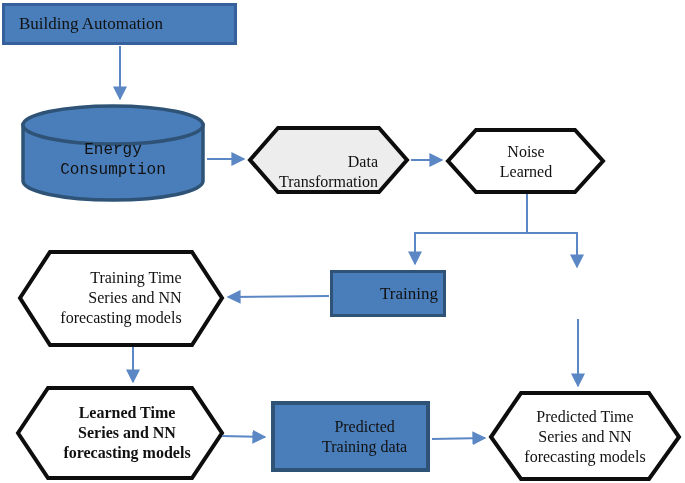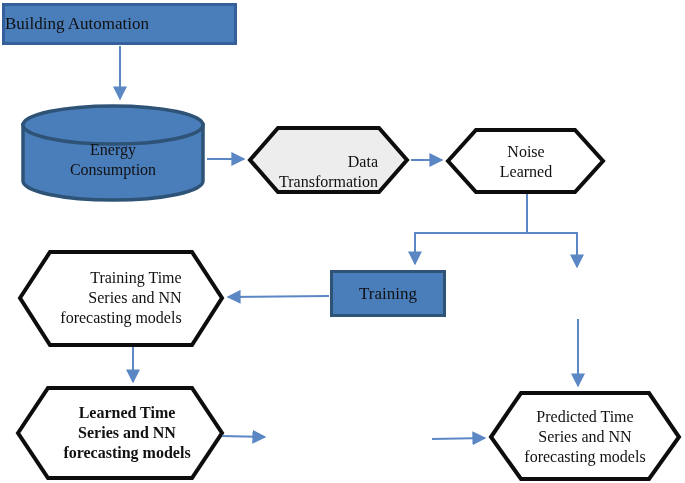--- a/index.html
+++ b/index.html
@@ -13,24 +13,24 @@
     overflow: hidden;
   }
   .layer { position: absolute; left: 0; top: 0; }
   .node-rect {
     position: absolute;
     box-sizing: border-box;
     background: #4a7ebb;
     border: 3px solid #2e5376;
     display: flex;
     align-items: center;
-    justify-content: center;
     text-align: center;
     white-space: pre-line;
     line-height: 1.25;
+    padding-left: 47px;
   }
   .node-label {
     position: absolute;
     display: flex;
     align-items: center;
     justify-content: center;
     text-align: center;
     white-space: pre-line;
     line-height: 20px;
     pointer-events: none;
@@ -70,31 +70,35 @@
       <line x1="415" y1="232" x2="415" y2="264" marker-end="url(#arrow)"></line>
       <line x1="577" y1="232" x2="577" y2="267" marker-end="url(#arrow)"></line>
       <line x1="329" y1="296" x2="228" y2="297" marker-end="url(#arrow)"></line>
       <line x1="133" y1="347" x2="133" y2="382" marker-end="url(#arrow)"></line>
       <line x1="222" y1="436" x2="265" y2="437" marker-end="url(#arrow)"></line>
       <line x1="432" y1="439" x2="485" y2="438" marker-end="url(#arrow)"></line>
       <line x1="578" y1="319" x2="578" y2="386" marker-end="url(#arrow)"></line>
     </g>
   </svg>
 
-  <div class="node-rect fs17" style="left:2px; top:3px; width:235px; height:42px; border-color:#35609c; justify-content:flex-start; ">
+  <div class="node-rect fs17" style="left:2px; top:3px; width:235px; height:42px; border-color:#35609c; justify-content:flex-start; padding-left:14px;">
     <span>Building Automation</span>
   </div>
 
   <div class="node-rect fs17" style="left:330px; top:270px; width:116px; height:47px;">
     <span>Training</span>
   </div>
 
 
+  <div class="node-rect fs16" style="left:271px; top:401px; width:159px; height:71px; border-width:4px;">
+    <span>Predicted
+Training data</span>
+  </div>
 
-  <div class="node-label fs16" style="left:33px; top:132px; width:160px; height:56px;">Energy
+  <div class="node-label fs16" style="left:33px; top:132px; width:160px; height:56px;font-family:Liberation Mono, monospace;">Energy
 Consumption</div>
 
   <div class="node-label fs16" style="left:258px; top:144px; width:141px; height:56px;text-align:right;">Data
 Transformation</div>
 
   <div class="node-label fs16" style="left:456px; top:134px; width:140px; height:55px;">Noise
 Learned</div>
 
   <div class="node-label fs16" style="left:40px; top:266px; width:162px; height:64px;text-align:right;">Training Time
 Series and NN

